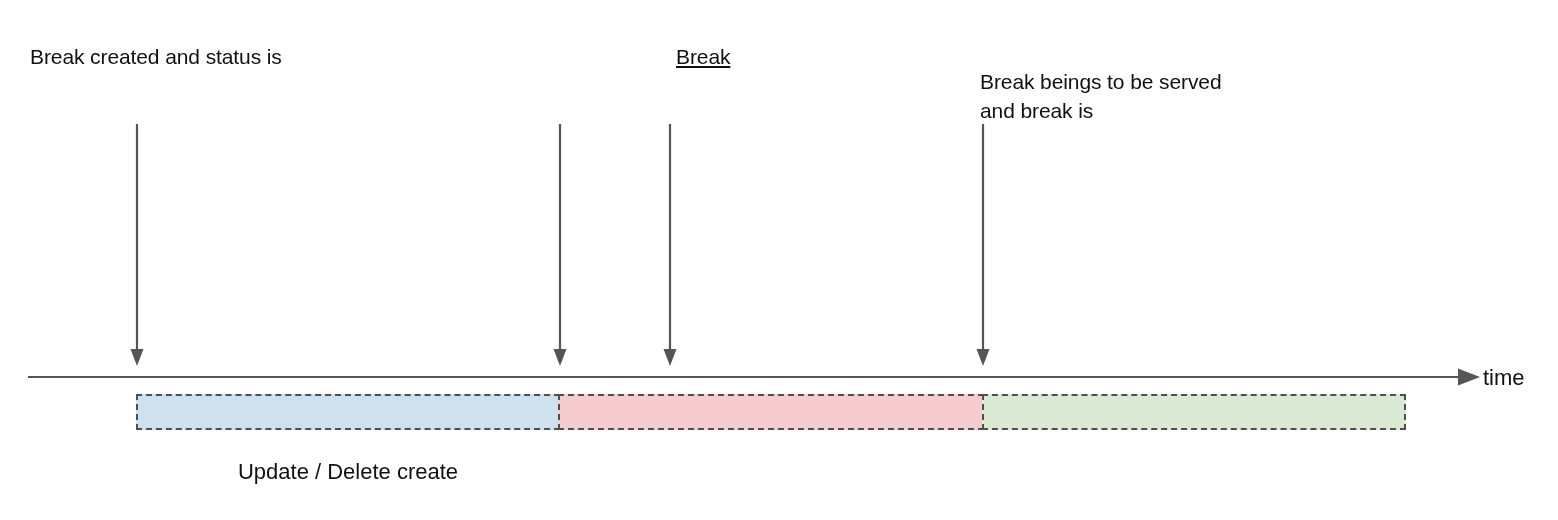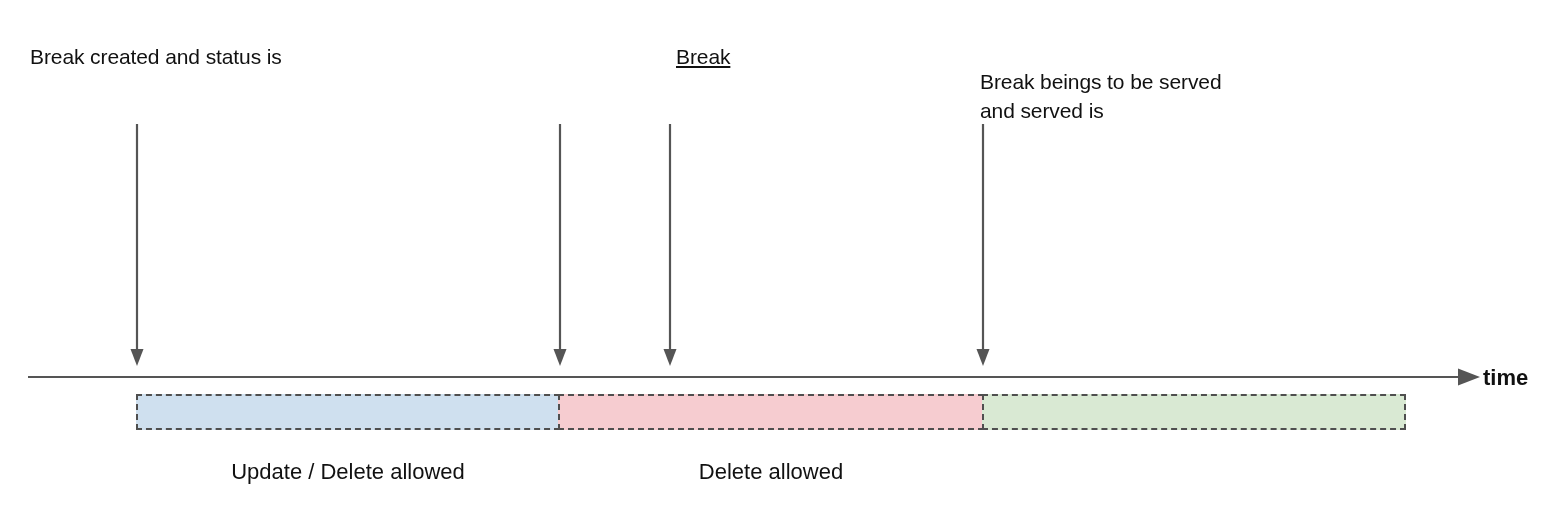--- a/index.html
+++ b/index.html
@@ -72,21 +72,20 @@
   }
   #time-axis svg { display: block; overflow: visible; }
 
   #time-axis-label {
     position: absolute;
     left: 1483px;
     top: 365px;
     font-size: 22px;
     color: #111111;
     font-family: "Liberation Sans", sans-serif;
-    font-weight: bold;
   }
 
   
   .phase-bar {
     position: absolute;
     top: 394px;
     height: 36px;
     box-sizing: border-box;
     border: 2px dashed #4f4f4f;
   }
@@ -119,21 +118,21 @@
 
   <div class="annotation" id="ann-1">
   </div>
 
   <div class="annotation" id="ann-2">
     <span class="line plain">Break</span>
   </div>
 
   <div class="annotation" id="ann-3">
     <span class="line plain">Break beings to be served</span>
-    <span class="line plain">and served is</span>
+    <span class="line plain">and break is</span>
   </div>
 
   <div class="marker-arrow" id="marker-0">
     <svg width="16" height="244" viewBox="0 0 16 244">
       <line x1="8" y1="0" x2="8" y2="228" stroke="#555555" stroke-width="2.2"></line>
       <polygon points="8,242 1.5,225 14.5,225" fill="#555555"></polygon>
     </svg>
   </div>
 
   <div class="marker-arrow" id="marker-1">
@@ -162,16 +161,15 @@
       <line x1="0" y1="11" x2="1434" y2="11" stroke="#555555" stroke-width="2.2"></line>
       <polygon points="1452,11 1430,2.5 1430,19.5" fill="#555555"></polygon>
     </svg>
   </div>
   <div id="time-axis-label">time</div>
 
   <div class="phase-bar" id="phase-0" style="background: rgb(207, 224, 239); border-color: rgb(79, 79, 79);"></div>
   <div class="phase-bar" id="phase-1" style="background: rgb(246, 204, 208); border-color: rgb(79, 79, 79);"></div>
   <div class="phase-bar" id="phase-2" style="background: rgb(217, 233, 211); border-color: rgb(79, 79, 79);"></div>
 
-  <div class="phase-caption" id="caption-0">Update / Delete allowed</div>
-  <div class="phase-caption" id="caption-1">Delete allowed</div>
+  <div class="phase-caption" id="caption-0">Update / Delete create</div>
 
 </div>
 
 </body></html>

